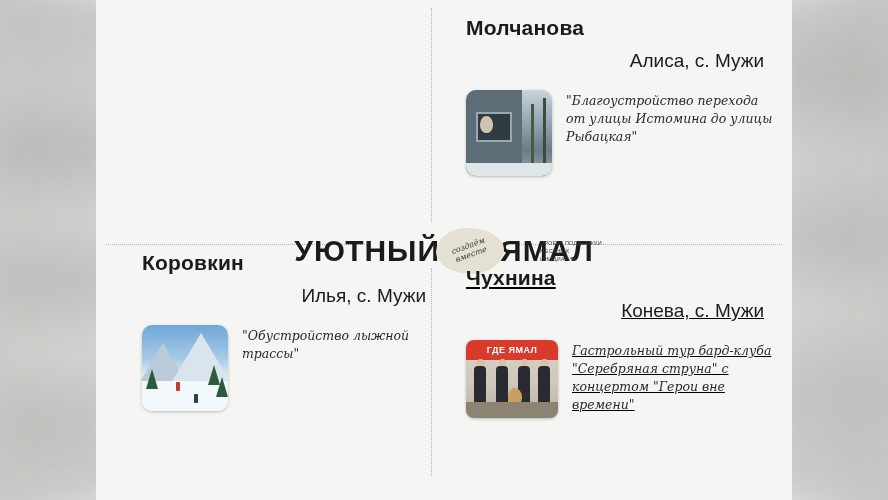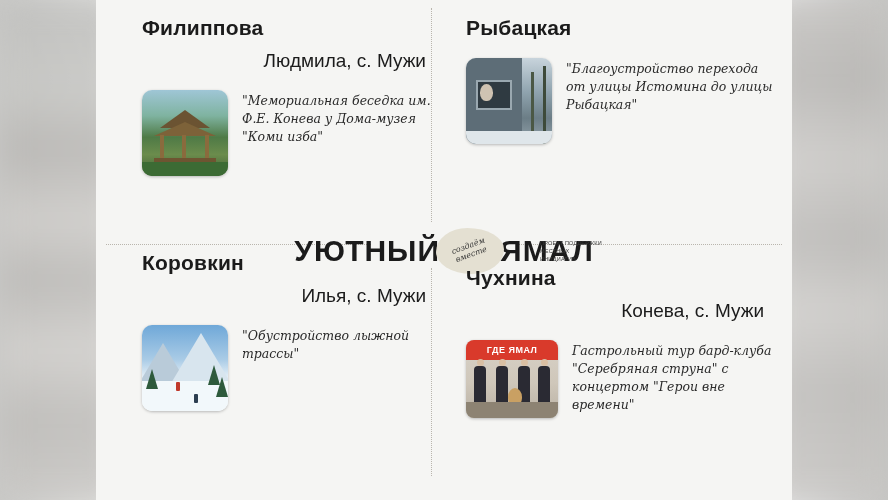--- a/index.html
+++ b/index.html
@@ -50,21 +50,21 @@
   .div-h-right {
     position: absolute;
     left: 420px; top: 244px; width: 266px; height: 0;
     border-top: 1px dotted #b9b5ad;
   }
 
   .quad { position: absolute; width: 330px; }
   .q1 { left: 10px;  top: 16px; }
   .q2 { left: 348px; top: 16px; }
   .q3 { left: 10px;  top: 251px; }
-  .q4 { left: 348px; top: 266px; }
+  .q4 { left: 348px; top: 266px; text-decoration: underline; }
 
   .surname {
     font-size: 21px; font-weight: bold; color: #1b1b1b;
     letter-spacing: .2px;
     text-align: left; padding-left: 36px;
   }
   .q2 .surname, .q4 .surname { padding-left: 22px; }
   .given {
     font-size: 19px; color: #1b1b1b;
     text-align: right; padding-right: 10px; margin-top: 10px;
@@ -181,39 +181,24 @@
   <div class="bg-blur left"></div>
   <div class="bg-blur right"></div>
 
   <div class="sheet">
 
     <div class="div-v"></div>
     <div class="div-v2"></div>
     <div class="div-h-left"></div>
     <div class="div-h-right"></div>
 
-    <div class="quad q1">
-      <div class="surname">Филиппова</div>
-      <div class="given">Людмила, с. Мужи</div>
-      <div class="row">
-        <div class="thumb t1">
-          <div class="roof"></div>
-            <div class="roof2"></div>
-          <div class="post p1"></div>
-            <div class="post p2"></div>
-            <div class="post p3"></div>
-          <div class="base"></div>
-            <div class="grass"></div>
-        </div>
-        <div class="quote">"Мемориальная беседка им. Ф.Е. Конева у Дома-музея "Коми изба"</div>
-      </div>
-    </div>
 
     <div class="quad q2">
-      <div class="surname">Рыбацкая</div>
+      <div class="surname">Молчанова</div>
+      <div class="given">Алиса, с. Мужи</div>
       <div class="row">
         <div class="thumb t2">
           <div class="wall"></div>
           <div class="plaque"></div>
           <div class="face"></div>
           <div class="tree"></div>
             <div class="tree2"></div>
           <div class="snow"></div>
         </div>
         <div class="quote">"Благоустройство перехода от улицы Истомина до улицы Рыбацкая"</div>

